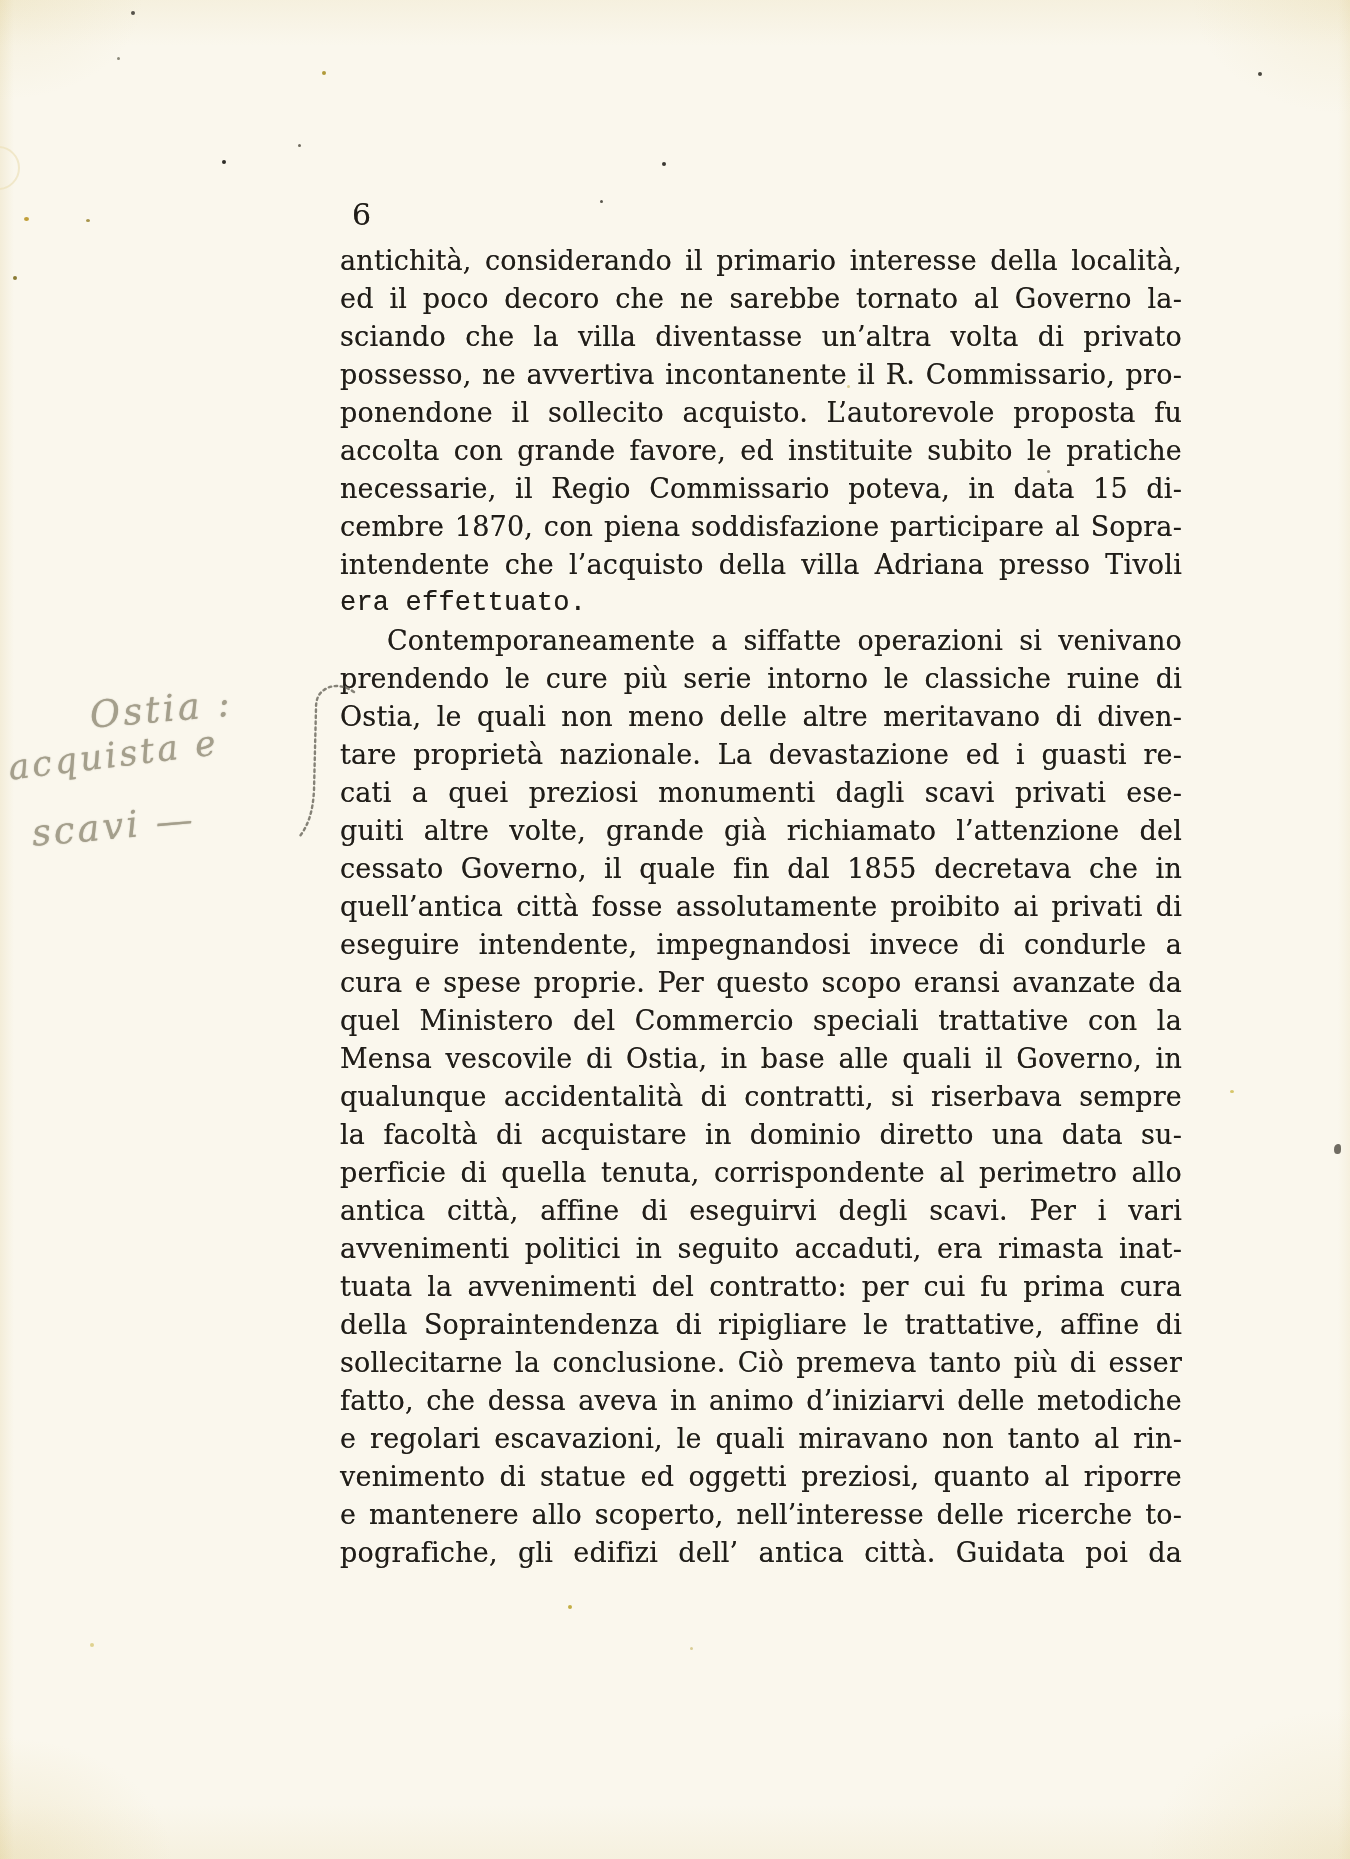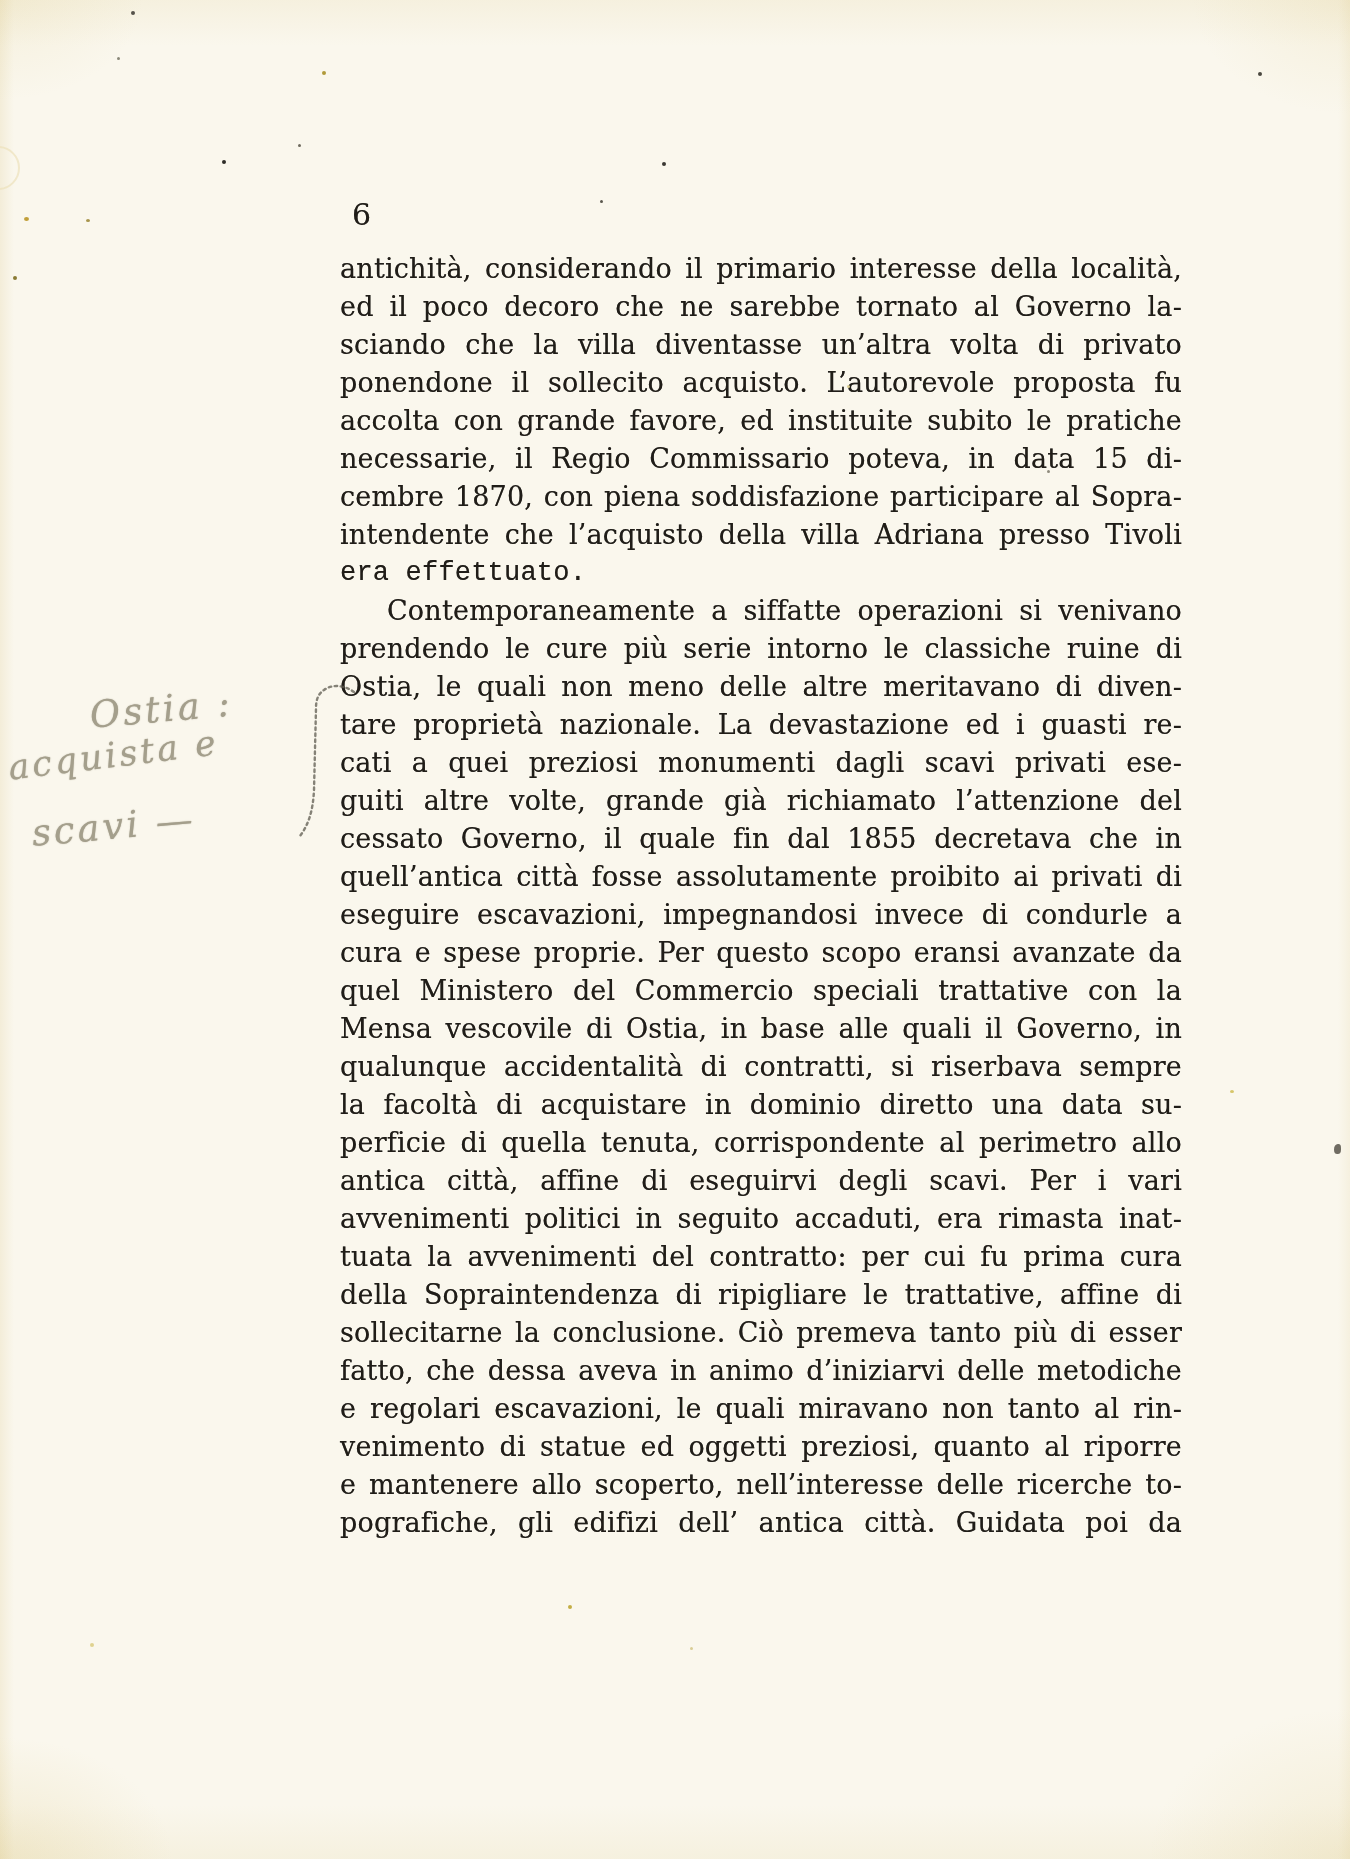--- a/index.html
+++ b/index.html
@@ -28,21 +28,20 @@
     position:absolute;left:352px;top:200px;
     font-size:30px;line-height:1;
     letter-spacing:1px;
     text-shadow:0 0 .5px rgba(0,0,0,.55);
   }
   .text-block{
     position:absolute;left:340px;top:242px;width:842px;
     font-size:27px;line-height:38px;
     letter-spacing:.2px;
     text-shadow:0 0 .5px rgba(0,0,0,.55);
-    margin-top:8px;
   }
   .line{
     display:block;height:38px;white-space:nowrap;
     text-align:justify;text-align-last:justify;
   }
   .line.indent{padding-left:47px;}
   .line.nojust{text-align-last:left;font-family:Liberation Mono, monospace;}
   
   .margin-note-line{
     position:absolute;
@@ -73,37 +72,38 @@
   <div class="edge-tint"></div>
   <div class="arc"></div>
 
   <div class="page-number">6</div>
 
   <div class="text-block">
     <div class="para">
       <div class="line">antichità, considerando il primario interesse della località,</div>
       <div class="line">ed il poco decoro che ne sarebbe tornato al Governo la-</div>
       <div class="line">sciando che la villa diventasse un’altra volta di privato</div>
+      <div class="line">possesso, ne avvertiva incontanente il R. Commissario, pro-</div>
       <div class="line">ponendone il sollecito acquisto. L’autorevole proposta fu</div>
       <div class="line">accolta con grande favore, ed instituite subito le pratiche</div>
       <div class="line">necessarie, il Regio Commissario poteva, in data 15 di-</div>
       <div class="line">cembre 1870, con piena soddisfazione participare al Sopra-</div>
       <div class="line">intendente che l’acquisto della villa Adriana presso Tivoli</div>
       <div class="line nojust">era effettuato.</div>
     </div>
     <div class="para">
       <div class="line indent">Contemporaneamente a siffatte operazioni si venivano</div>
       <div class="line">prendendo le cure più serie intorno le classiche ruine di</div>
       <div class="line">Ostia, le quali non meno delle altre meritavano di diven-</div>
       <div class="line">tare proprietà nazionale. La devastazione ed i guasti re-</div>
       <div class="line">cati a quei preziosi monumenti dagli scavi privati ese-</div>
       <div class="line">guiti altre volte, grande già richiamato l’attenzione del</div>
       <div class="line">cessato Governo, il quale fin dal 1855 decretava che in</div>
       <div class="line">quell’antica città fosse assolutamente proibito ai privati di</div>
-      <div class="line">eseguire escavazioni, impegnandosi invece di condurle a</div>
+      <div class="line">eseguire intendente, impegnandosi invece di condurle a</div>
       <div class="line">cura e spese proprie. Per questo scopo eransi avanzate da</div>
       <div class="line">quel Ministero del Commercio speciali trattative con la</div>
       <div class="line">Mensa vescovile di Ostia, in base alle quali il Governo, in</div>
       <div class="line">qualunque accidentalità di contratti, si riserbava sempre</div>
       <div class="line">la facoltà di acquistare in dominio diretto una data su-</div>
       <div class="line">perficie di quella tenuta, corrispondente al perimetro allo</div>
       <div class="line">antica città, affine di eseguirvi degli scavi. Per i vari</div>
       <div class="line">avvenimenti politici in seguito accaduti, era rimasta inat-</div>
       <div class="line">tuata la avvenimenti del contratto: per cui fu prima cura</div>
       <div class="line">della Sopraintendenza di ripigliare le trattative, affine di</div>

